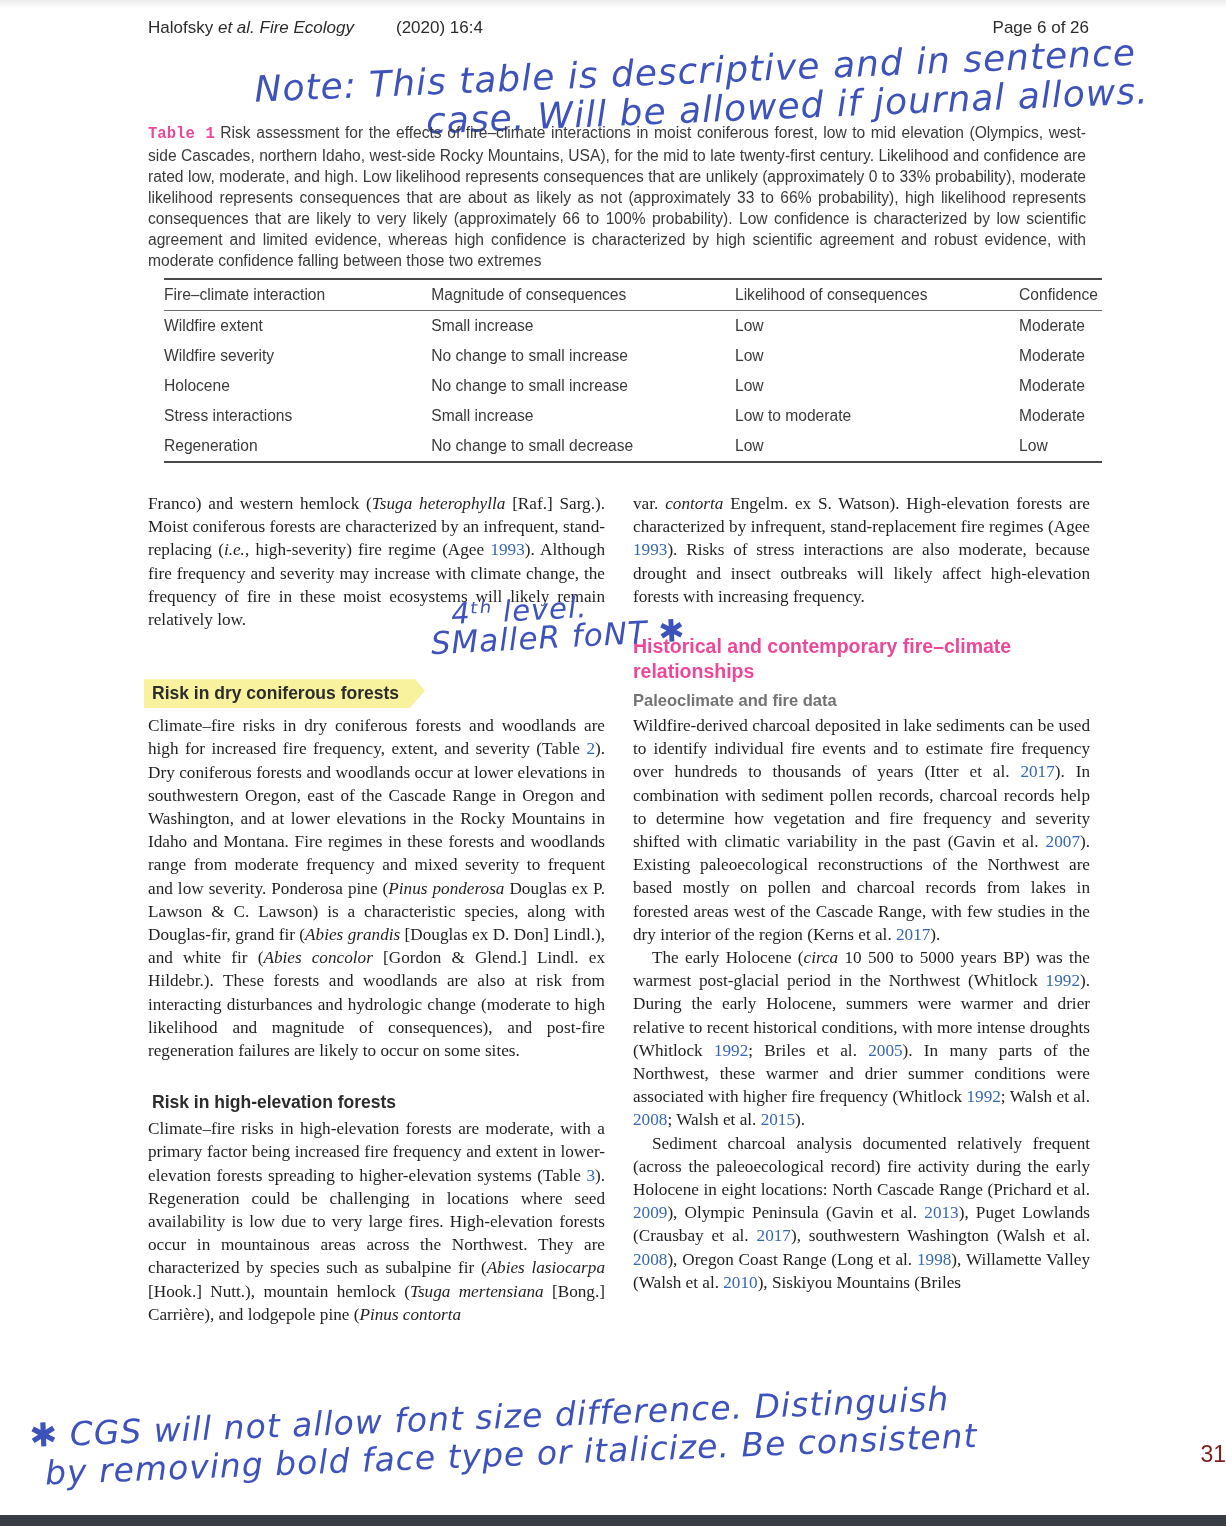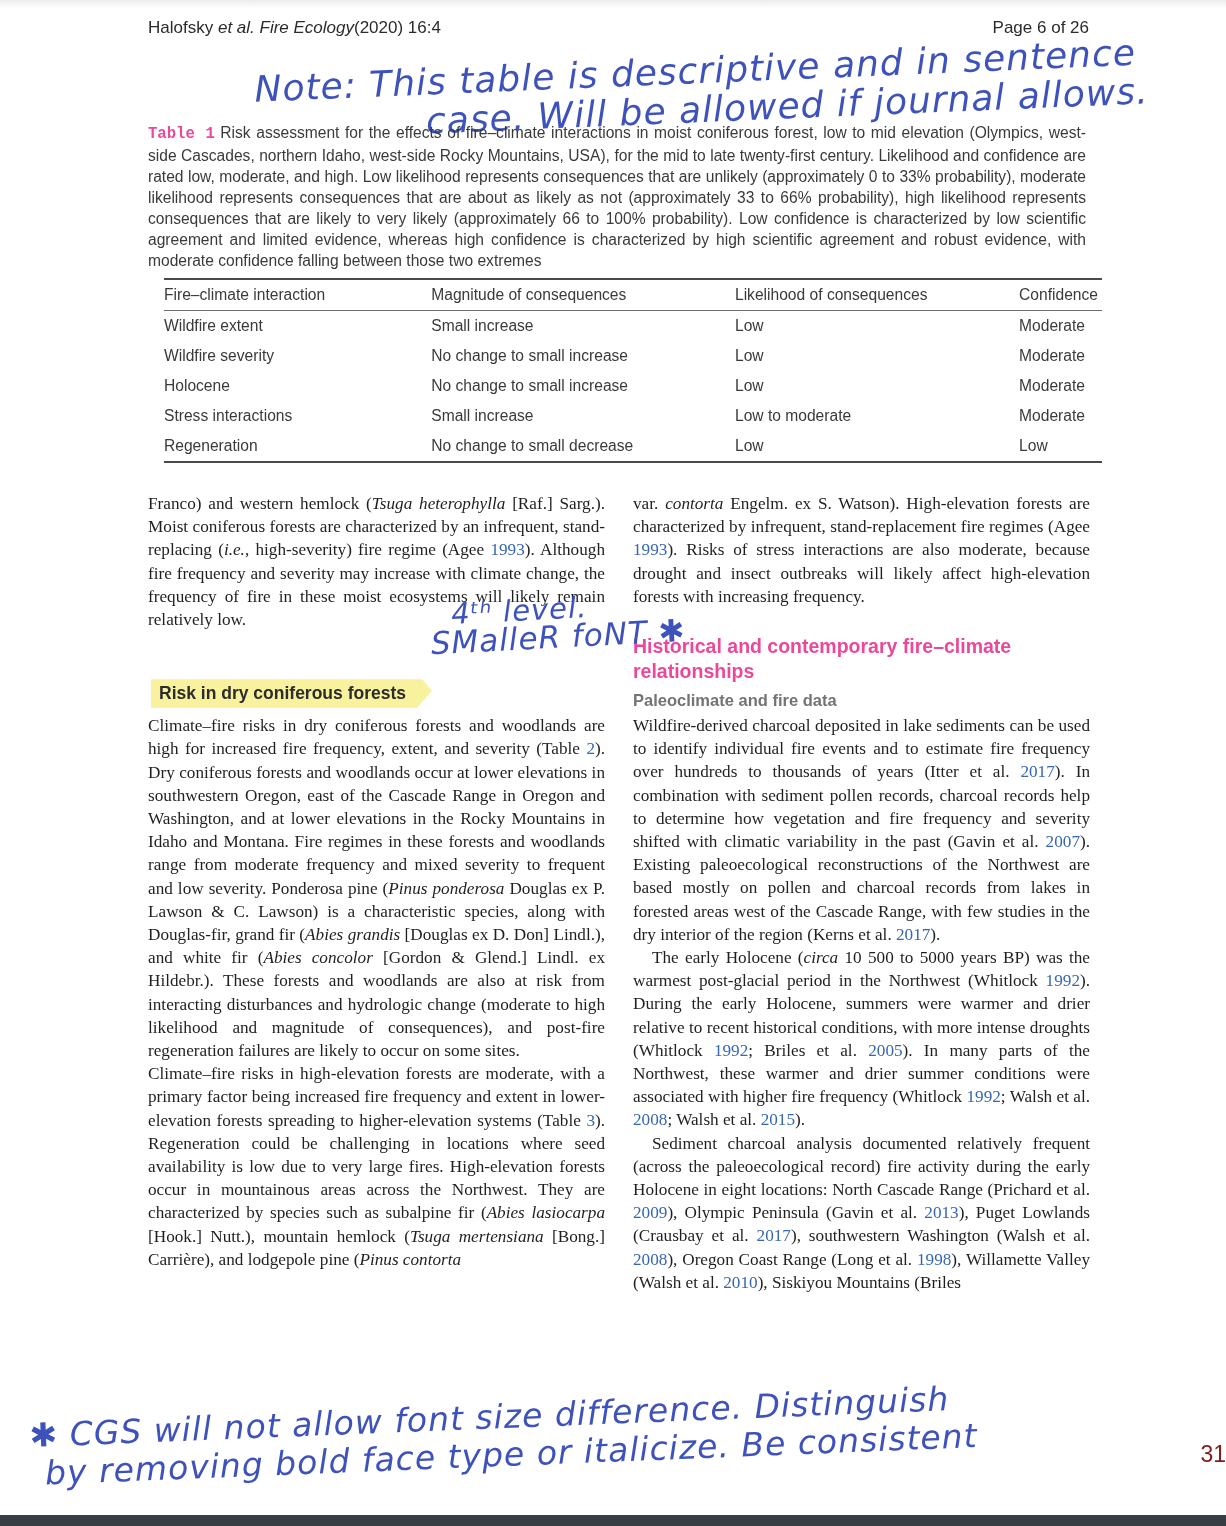--- a/index.html
+++ b/index.html
@@ -13,21 +13,21 @@
     background:linear-gradient(#ececec,#ffffff); pointer-events:none;
   }
 
   
   .runhead{
     position:absolute; left:148px; right:137px; top:18px;
     display:flex; justify-content:space-between; align-items:baseline;
     font-size:17px; color:#2b2b2b;
   }
   .runhead .jt i{font-style:italic;}
-  .runhead .issue{}
+  .runhead .issue{margin-left:42px;}
 
   
   .ink{
     position:absolute; color:#3e52bb;
     font-family:"DejaVu Sans", sans-serif; font-style:italic;
     letter-spacing:1px; white-space:nowrap; line-height:1.15;
   }
   .ink-top{ left:255px; top:50px; font-size:36px; transform:rotate(-2.4deg); }
   .ink-top .l2{ margin-left:170px; margin-top:-2px; }
   .ink-margin{ left:452px; top:592px; font-size:29px; transform:rotate(-3deg); }
@@ -60,21 +60,21 @@
     font-family:"Liberation Serif", serif; font-size:17.2px; line-height:23.2px;
     color:#1f1f1f; text-align:justify;
   }
   .col{width:457px;}
   .col p{margin:0;}
   .seg-i{font-style:italic;}
   .seg-l{color:#3767b2;}
   .shead{
     font-family:"Liberation Sans", sans-serif; font-weight:bold;
     font-size:17.5px; color:#2c2c2c; text-align:left; line-height:22px;
-    margin:11px;
+    margin:4px;
   }
   .h-dry{ margin-top:48px; margin-bottom:6px; }
   .hl{
     display:inline-block; background:#f8f19d;
     padding:3px 26px 4px 8px; margin-left:-8px;
     clip-path:polygon(0 0, 96.5% 0, 100% 40%, 94.5% 100%, 0 100%);
   }
   .h-high{ margin-top:29px; margin-bottom:4px; }
   .h-main{
     font-family:"Liberation Sans", sans-serif; font-weight:bold;
@@ -166,20 +166,21 @@
           <td class="c3">Low</td>
         </tr>
       </tbody>
   </table>
 
   <div class="cols">
     <div class="col">
       <p><span>Franco) and western hemlock (</span><span class="seg-i">Tsuga heterophylla</span><span> [Raf.] Sarg.). Moist coniferous forests are characterized by an infrequent, stand-replacing (</span><span class="seg-i">i.e.</span><span>, high-severity) fire regime (Agee </span><span class="seg-l">1993</span><span>). Although fire frequency and severity may increase with climate change, the frequency of fire in these moist ecosystems will likely remain relatively low.</span></p>
       <h3 class="shead h-dry"><span class="hl">Risk in dry coniferous forests</span></h3>
       <p><span>Climate–fire risks in dry coniferous forests and woodlands are high for increased fire frequency, extent, and severity (Table </span><span class="seg-l">2</span><span>). Dry coniferous forests and woodlands occur at lower elevations in southwestern Oregon, east of the Cascade Range in Oregon and Washington, and at lower elevations in the Rocky Mountains in Idaho and Montana. Fire regimes in these forests and woodlands range from moderate frequency and mixed severity to frequent and low severity. Ponderosa pine (</span><span class="seg-i">Pinus ponderosa</span><span> Douglas ex P. Lawson &amp; C. Lawson) is a characteristic species, along with Douglas-fir, grand fir (</span><span class="seg-i">Abies grandis</span><span> [Douglas ex D. Don] Lindl.), and white fir (</span><span class="seg-i">Abies concolor</span><span> [Gordon &amp; Glend.] Lindl. ex Hildebr.). These forests and woodlands are also at risk from interacting disturbances and hydrologic change (moderate to high likelihood and magnitude of consequences), and post-fire regeneration failures are likely to occur on some sites.</span></p>
+      <h3 class="shead h-high">Risk in high-elevation forests</h3>
       <p><span>Climate–fire risks in high-elevation forests are moderate, with a primary factor being increased fire frequency and extent in lower-elevation forests spreading to higher-elevation systems (Table </span><span class="seg-l">3</span><span>). Regeneration could be challenging in locations where seed availability is low due to very large fires. High-elevation forests occur in mountainous areas across the Northwest. They are characterized by species such as subalpine fir (</span><span class="seg-i">Abies lasiocarpa</span><span> [Hook.] Nutt.), mountain hemlock (</span><span class="seg-i">Tsuga mertensiana</span><span> [Bong.] Carrière), and lodgepole pine (</span><span class="seg-i">Pinus contorta</span></p>
     </div>
     <div class="col">
       <p><span>var. </span><span class="seg-i">contorta</span><span> Engelm. ex S. Watson). High-elevation forests are characterized by infrequent, stand-replacement fire regimes (Agee </span><span class="seg-l">1993</span><span>). Risks of stress interactions are also moderate, because drought and insect outbreaks will likely affect high-elevation forests with increasing frequency.</span></p>
       <h2 class="h-main">Historical and contemporary fire–climate relationships</h2>
       <h4 class="h-sub">Paleoclimate and fire data</h4>
       <p><span>Wildfire-derived charcoal deposited in lake sediments can be used to identify individual fire events and to estimate fire frequency over hundreds to thousands of years (Itter et al. </span><span class="seg-l">2017</span><span>). In combination with sediment pollen records, charcoal records help to determine how vegetation and fire frequency and severity shifted with climatic variability in the past (Gavin et al. </span><span class="seg-l">2007</span><span>). Existing paleoecological reconstructions of the Northwest are based mostly on pollen and charcoal records from lakes in forested areas west of the Cascade Range, with few studies in the dry interior of the region (Kerns et al. </span><span class="seg-l">2017</span><span>).</span></p>
       <p class="indent"><span>The early Holocene (</span><span class="seg-i">circa</span><span> 10 500 to 5000 years BP) was the warmest post-glacial period in the Northwest (Whitlock </span><span class="seg-l">1992</span><span>). During the early Holocene, summers were warmer and drier relative to recent historical conditions, with more intense droughts (Whitlock </span><span class="seg-l">1992</span><span>; Briles et al. </span><span class="seg-l">2005</span><span>). In many parts of the Northwest, these warmer and drier summer conditions were associated with higher fire frequency (Whitlock </span><span class="seg-l">1992</span><span>; Walsh et al. </span><span class="seg-l">2008</span><span>; Walsh et al. </span><span class="seg-l">2015</span><span>).</span></p>
       <p class="indent"><span>Sediment charcoal analysis documented relatively frequent (across the paleoecological record) fire activity during the early Holocene in eight locations: North Cascade Range (Prichard et al. </span><span class="seg-l">2009</span><span>), Olympic Peninsula (Gavin et al. </span><span class="seg-l">2013</span><span>), Puget Lowlands (Crausbay et al. </span><span class="seg-l">2017</span><span>), southwestern Washington (Walsh et al. </span><span class="seg-l">2008</span><span>), Oregon Coast Range (Long et al. </span><span class="seg-l">1998</span><span>), Willamette Valley (Walsh et al. </span><span class="seg-l">2010</span><span>), Siskiyou Mountains (Briles</span></p>
     </div>

